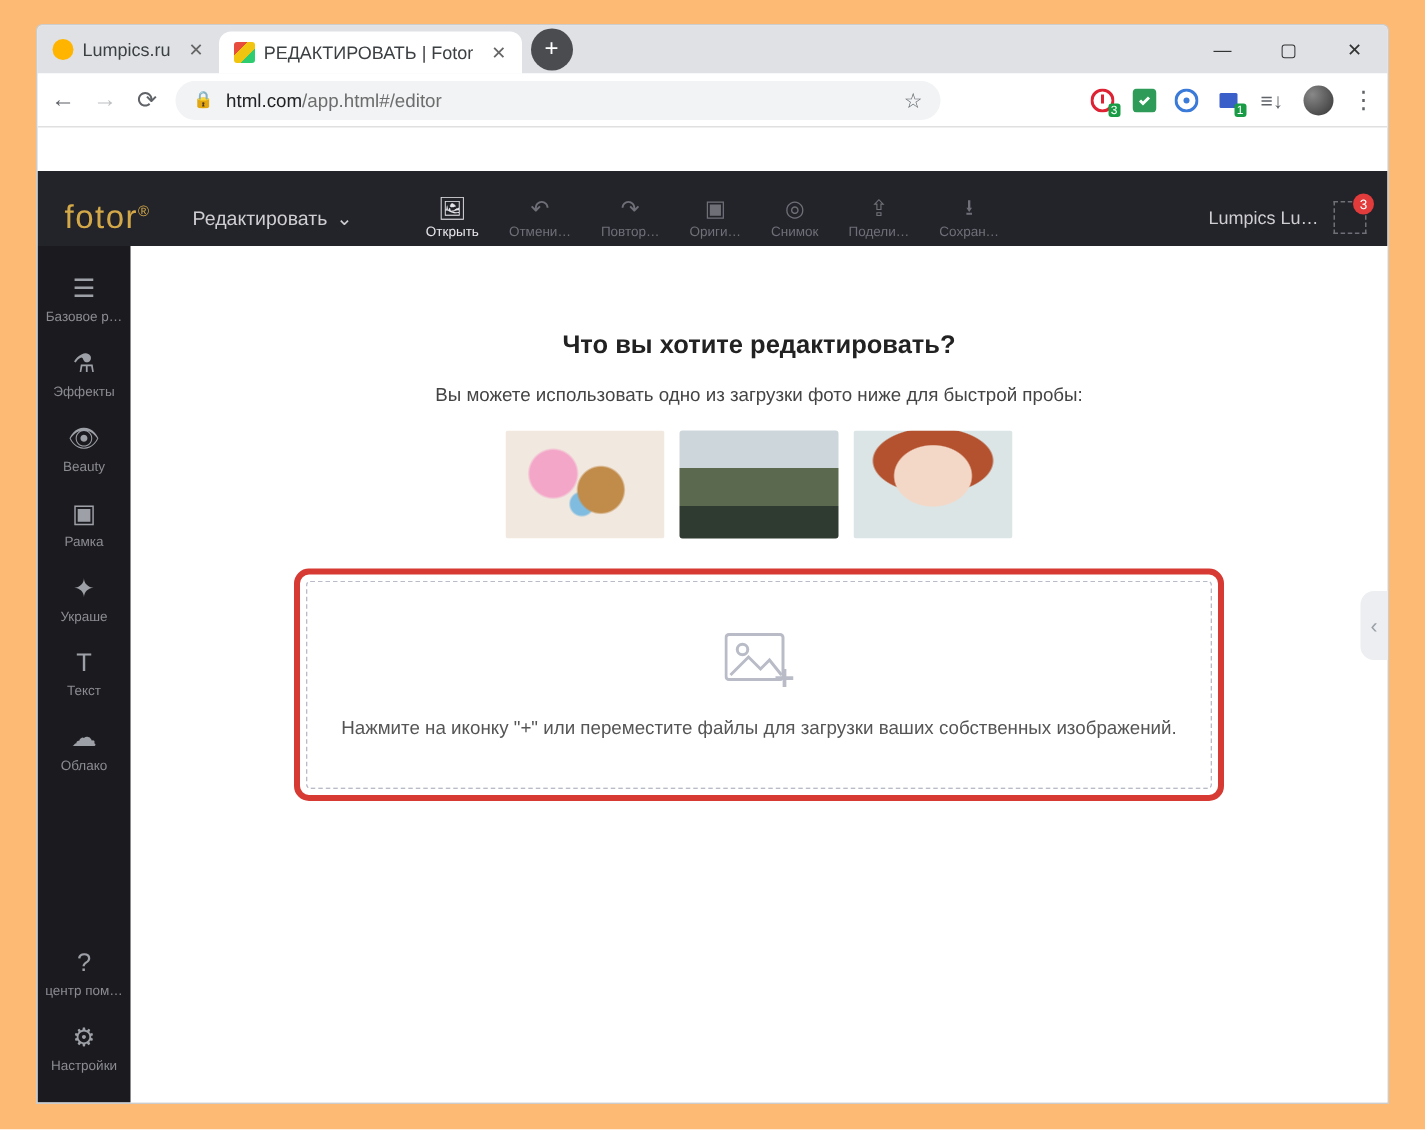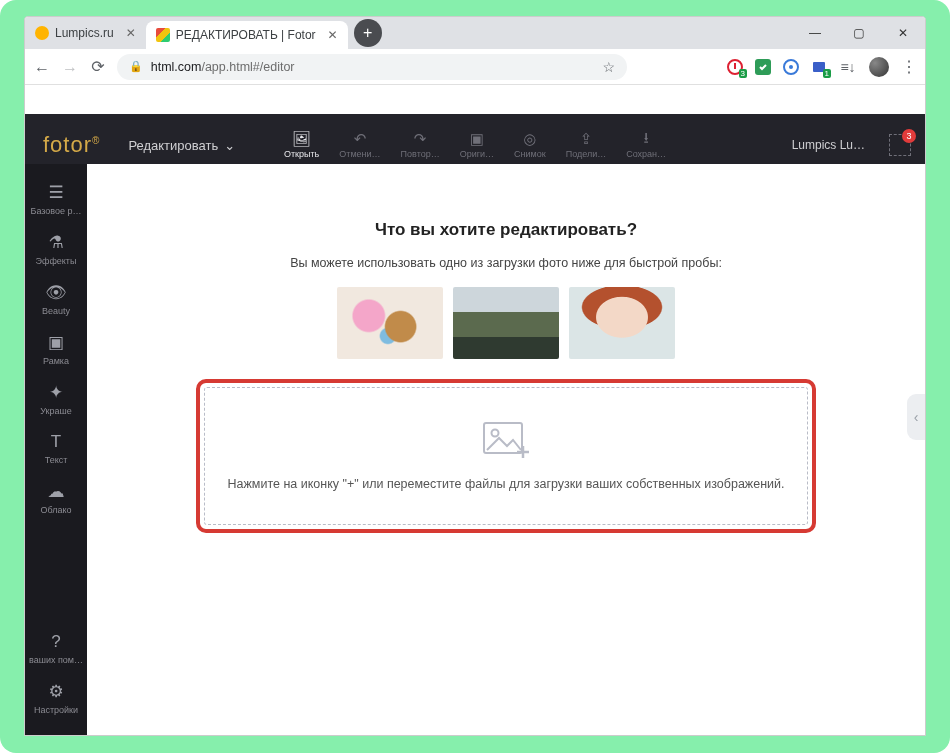--- a/index.html
+++ b/index.html
@@ -1,18 +1,18 @@
 <!DOCTYPE html>
 <html><head>
 <meta charset="utf-8">
 <style>
   * { box-sizing: border-box; margin: 0; padding: 0; font-family: Arial, sans-serif; }
   body { width: 950px; height: 753px; background: #fff; overflow: hidden; position: relative; }
 
-  .outer { position: absolute; inset: 0; background: #86efac; border-radius: 16px; box-shadow: 0 0 0 8px #fff; }
+  .outer { position: absolute; inset: 0; background: #fdba74; border-radius: 0; box-shadow: 0 0 0 8px #fff; }
   .frame { position: absolute; left: 24px; top: 16px; width: 902px; height: 720px; background: #fff; border: 1px solid #ccc; border-radius: 4px 4px 0 0; overflow: hidden; }
 
   
   .titlebar { height: 32px; background: #dfe1e5; display: flex; align-items: stretch; }
   .tab { display: inline-flex; align-items: center; height: 32px; padding: 0 10px; font-size: 12px; color: #3c4043; gap: 6px; position: relative; }
   .tab.inactive { border-radius: 8px 8px 0 0; }
   .tab.active { background: #fff; border-radius: 8px 8px 0 0; margin-top: 4px; height: 28px; }
   .favicon-circle { width: 14px; height: 14px; border-radius: 50%; background: #ffb400; }
   .favicon-fotor { width: 14px; height: 14px; background: linear-gradient(135deg,#e74c3c 0 33%,#f1c40f 33% 66%,#2ecc71 66% 100%); border-radius: 2px; }
   .tab-close { font-size: 12px; color: #666; margin-left: 6px; }
@@ -38,21 +38,21 @@
   .bm-ico { width: 14px; height: 14px; background: #fddb3a; border-radius: 2px; }
 
   .app-top { position: absolute; top: 97px; left: 0; right: 0; height: 50px; background: #23232a; display: flex; align-items: center; padding: 12px 0 0 18px; z-index: 3; }
   .logo { font-family: Georgia, serif; color: #d4a948; font-size: 22px; letter-spacing: 1px; }
   .logo sup { font-size: 10px; }
   .tool-dd { margin-left: 28px; color: #cfcfd2; font-size: 13px; display: flex; align-items: center; gap: 6px; }
   .toolbar-c { position: absolute; left: 50%; transform: translateX(-50%); display: flex; gap: 20px; }
   .tool { display: flex; flex-direction: column; align-items: center; gap: 2px; color: #6f6f78; font-size: 9px; }
   .tool.on { color: #e6e6ea; }
   .tool-ico { width: 18px; height: 16px; display:flex; align-items:center; justify-content:center; font-size:15px;}
-  .user-area { margin-left: auto; padding-right: 14px; display: flex; align-items: center; gap: 24px; color: #cfcfd2; font-size: 12px; }
+  .user-area { margin-left: auto; padding-right: 14px; display: flex; align-items: center; gap: 10px; color: #cfcfd2; font-size: 12px; }
   .ua-box { width: 22px; height: 22px; border: 1px dashed #6f6f78; position: relative; }
   .ua-badge { position: absolute; top: -6px; right: -6px; background: #e13b3b; color: #fff; width: 14px; height: 14px; border-radius: 50%; font-size: 9px; display: flex; align-items: center; justify-content: center; }
 
   
   .sidebar { position: absolute; top: 147px; left: 0; bottom: 0; width: 62px; background: #1a1a1f; display: flex; flex-direction: column; padding-top: 10px; z-index: 4;}
   .sb-item { display: flex; flex-direction: column; align-items: center; gap: 3px; color: #8b8b92; font-size: 9px; padding: 8px 0; }
   .sb-ico { font-size: 17px; color:#9ea0a8;}
   .sb-bottom { margin-top: auto; padding-bottom: 12px; }
 
   
@@ -212,21 +212,21 @@
           <span class="sb-ico">T</span>
           <span>Текст</span>
         </div>
     <div class="sb-item">
           <span class="sb-ico">☁</span>
           <span>Облако</span>
         </div>
     <div class="sb-bottom">
       <div class="sb-item">
             <span class="sb-ico">?</span>
-            <span>ваших пом…</span>
+            <span>центр пом…</span>
           </div>
       <div class="sb-item">
             <span class="sb-ico">⚙</span>
             <span>Настройки</span>
           </div>
     </div>
   </div>
 
   <div class="canvas">
     <div class="side-handle">‹</div>

